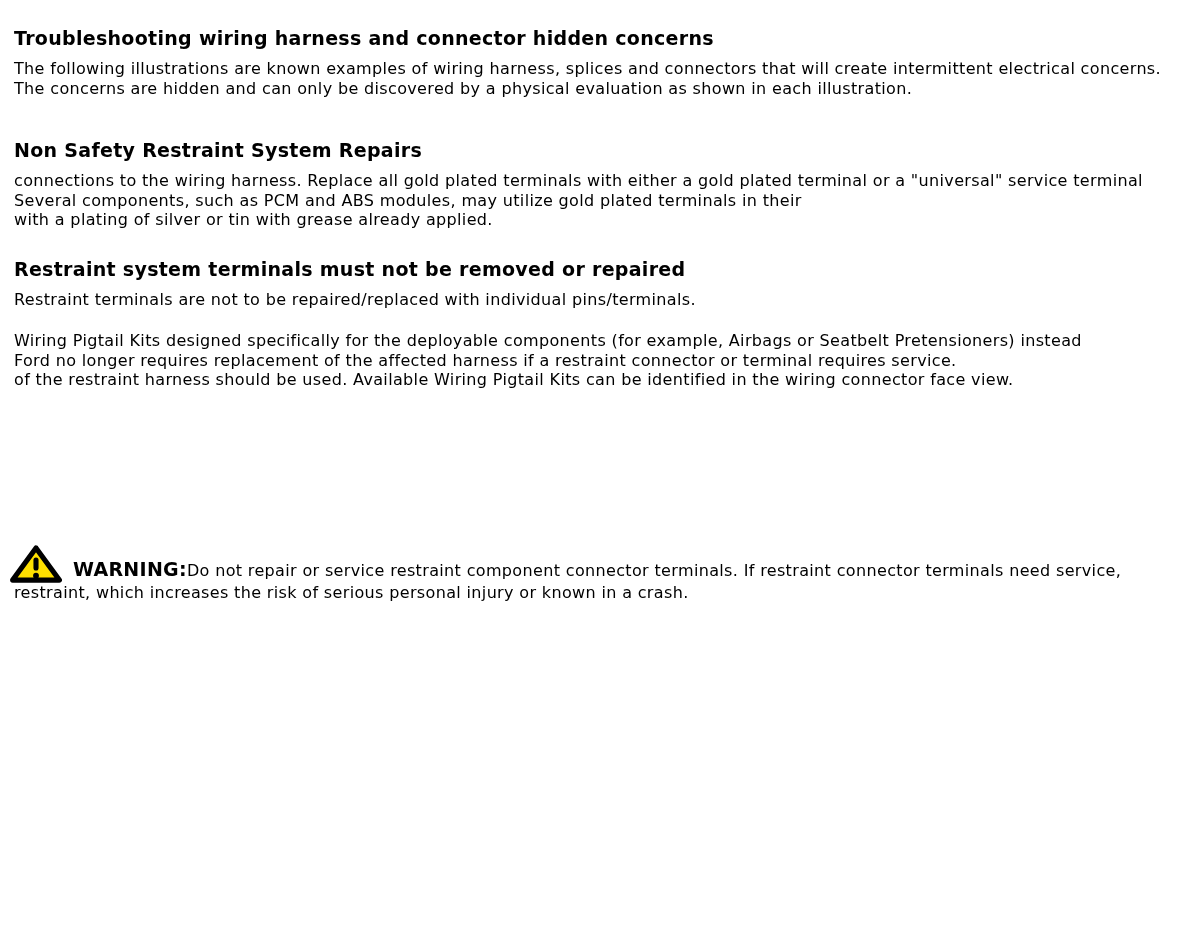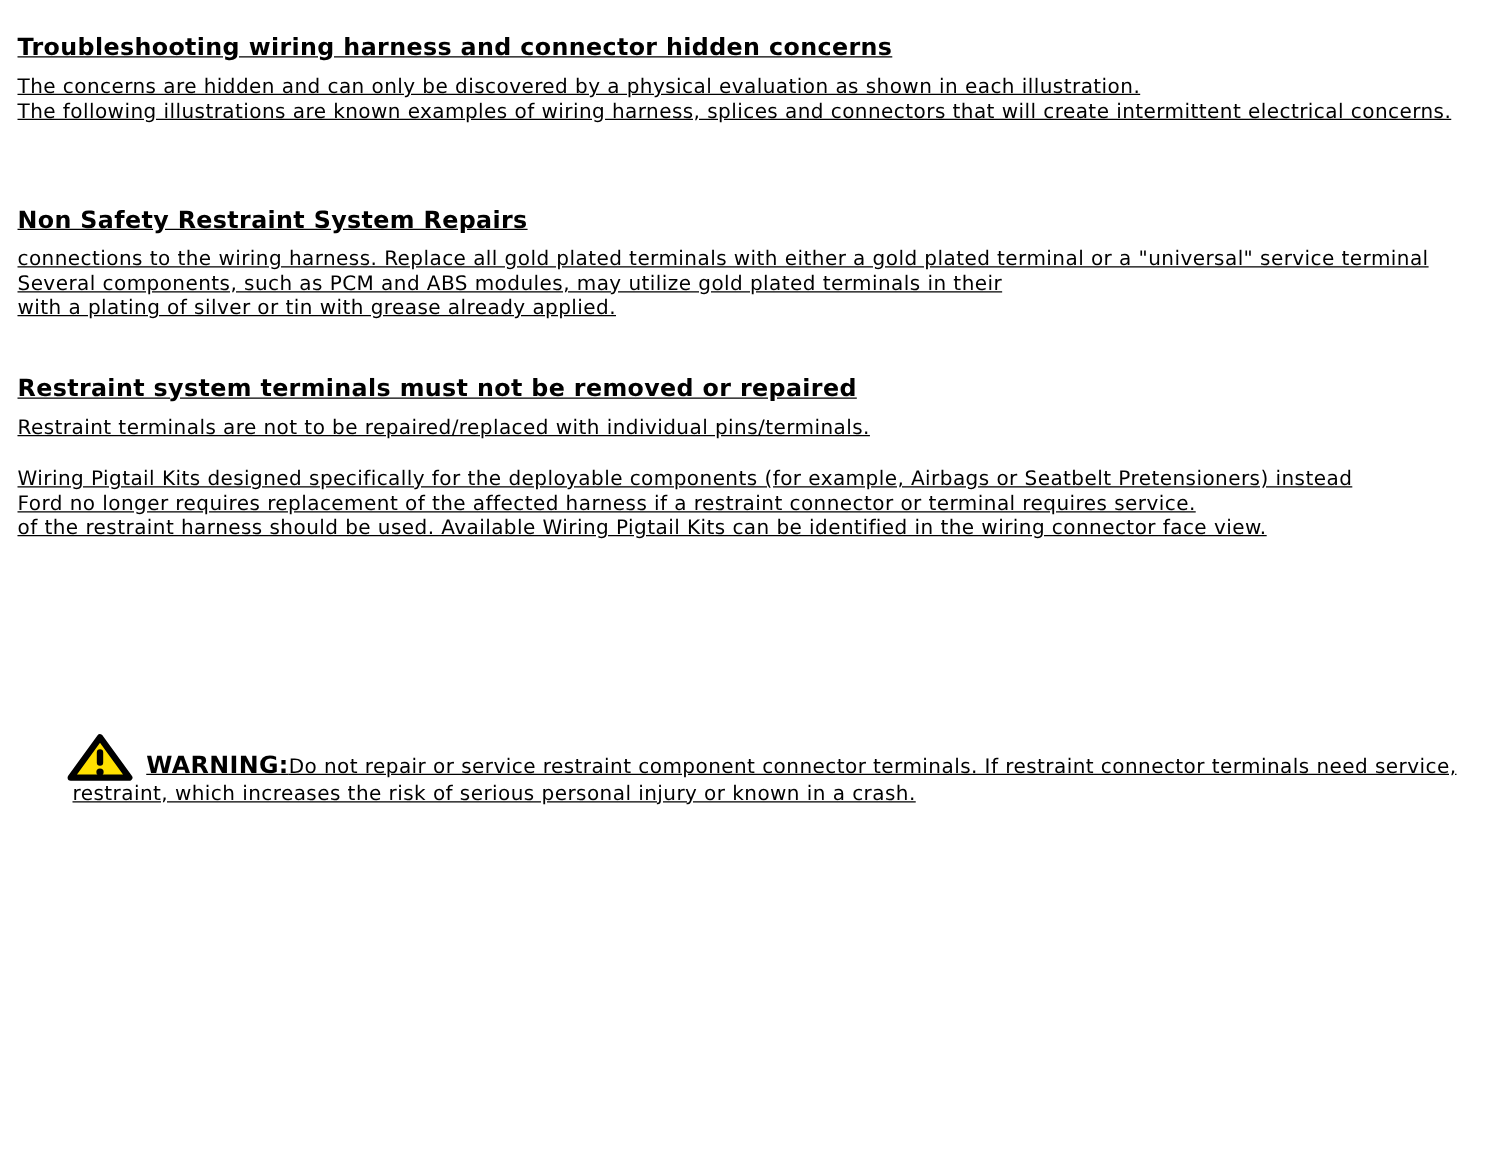--- a/index.html
+++ b/index.html
@@ -10,41 +10,40 @@
     width: 1200px;
     height: 927px;
   }
   .page {
     position: relative;
     width: 1200px;
     height: 927px;
     overflow: hidden;
     background: #ffffff;
     padding: 26px 4px 0 14px;
-    text-decoration: underline;
   }
   .h {
     font-weight: bold;
     font-size: 19px;
     line-height: 24px;
     white-space: nowrap;
     letter-spacing: 0.3px;
   }
   .line {
     font-size: 16px;
     line-height: 19.5px;
     white-space: nowrap;
     letter-spacing: 0.35px;
   }
   .para { margin-top: 9px; }
-  .mt-sec2  { margin-top: 66px; }
+  .mt-sec2  { margin-top: 40px; }
   .mt-sec3  { margin-top: 81px; }
-  .mt-sec4  { margin-top: 43px; }
+  .mt-sec4  { margin-top: 27px; }
   .mt-para2 { margin-top: 22px; }
-  .mt-warn  { margin-top: 155px; margin-left: 44px; }
+  .mt-warn  { margin-top: 155px; }
   .warning-row {
     display: flex;
     align-items: flex-end;
     height: 38px;
   }
   .warn-icon {
     flex: 0 0 auto;
     width: 54px;
     height: 38px;
     margin-left: -5px;
@@ -63,22 +62,22 @@
     letter-spacing: 0.3px;
   }
 </style>
 </head>
 <body>
 
 <div class="page">
 
   <div class="h">Troubleshooting wiring harness and connector hidden concerns</div>
   <div class="para">
+    <div class="line">The following illustrations are known examples of wiring harness, splices and connectors that will create intermittent electrical concerns.</div>
     <div class="line">The concerns are hidden and can only be discovered by a physical evaluation as shown in each illustration.</div>
-    <div class="line">The following illustrations are known examples of wiring harness, splices and connectors that will create intermittent electrical concerns.</div>
   </div>
 
   <div class="h mt-sec2">Non Safety Restraint System Repairs</div>
   <div class="para">
     <div class="line">connections to the wiring harness. Replace all gold plated terminals with either a gold plated terminal or a "universal" service terminal</div>
     <div class="line">Several components, such as PCM and ABS modules, may utilize gold plated terminals in their</div>
     <div class="line">with a plating of silver or tin with grease already applied.</div>
   </div>
 
 

